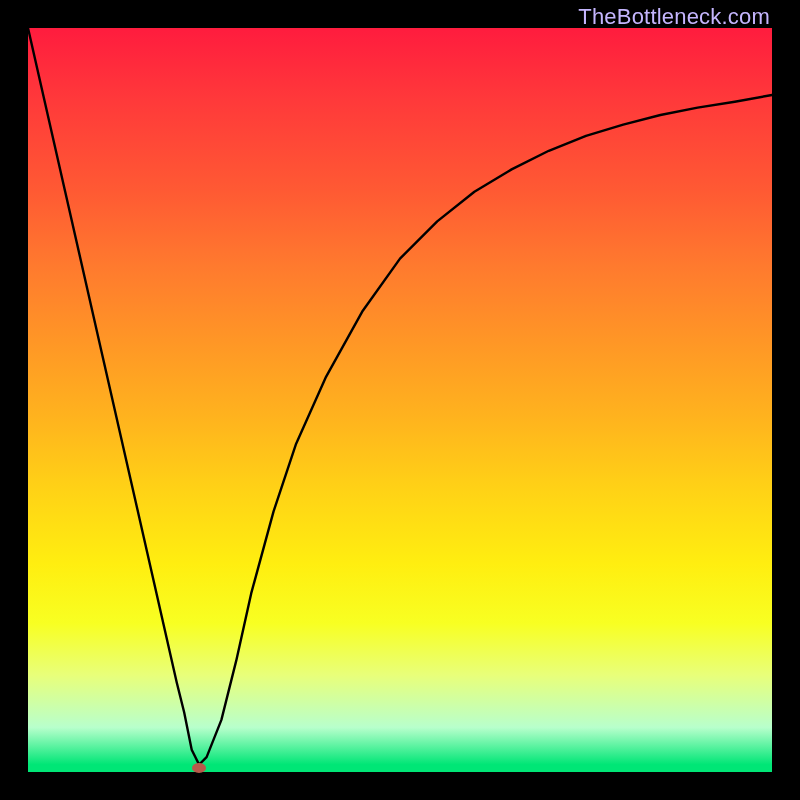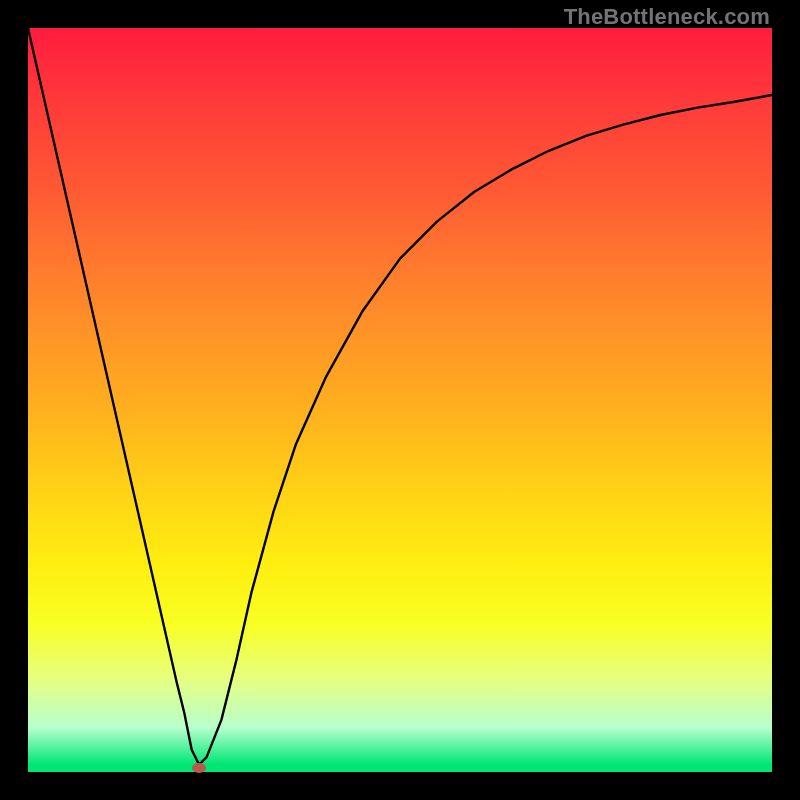--- a/index.html
+++ b/index.html
@@ -31,22 +31,22 @@
       #00e676 99%,
       #00e676 100%
     );
   }
   .watermark {
     position: absolute;
     top: 4px;
     right: 30px;
     font-family: Arial, Helvetica, sans-serif;
     font-size: 22px;
-    color: #737373;
-    font-weight: 700;
+    color: #c4b5fd;
+    font-weight: 400;
     letter-spacing: 0.2px;
   }
   svg.curve {
     position: absolute;
     left: 0; top: 0;
     width: 744px; height: 744px;
     overflow: visible;
   }
   .marker {
     position: absolute;

